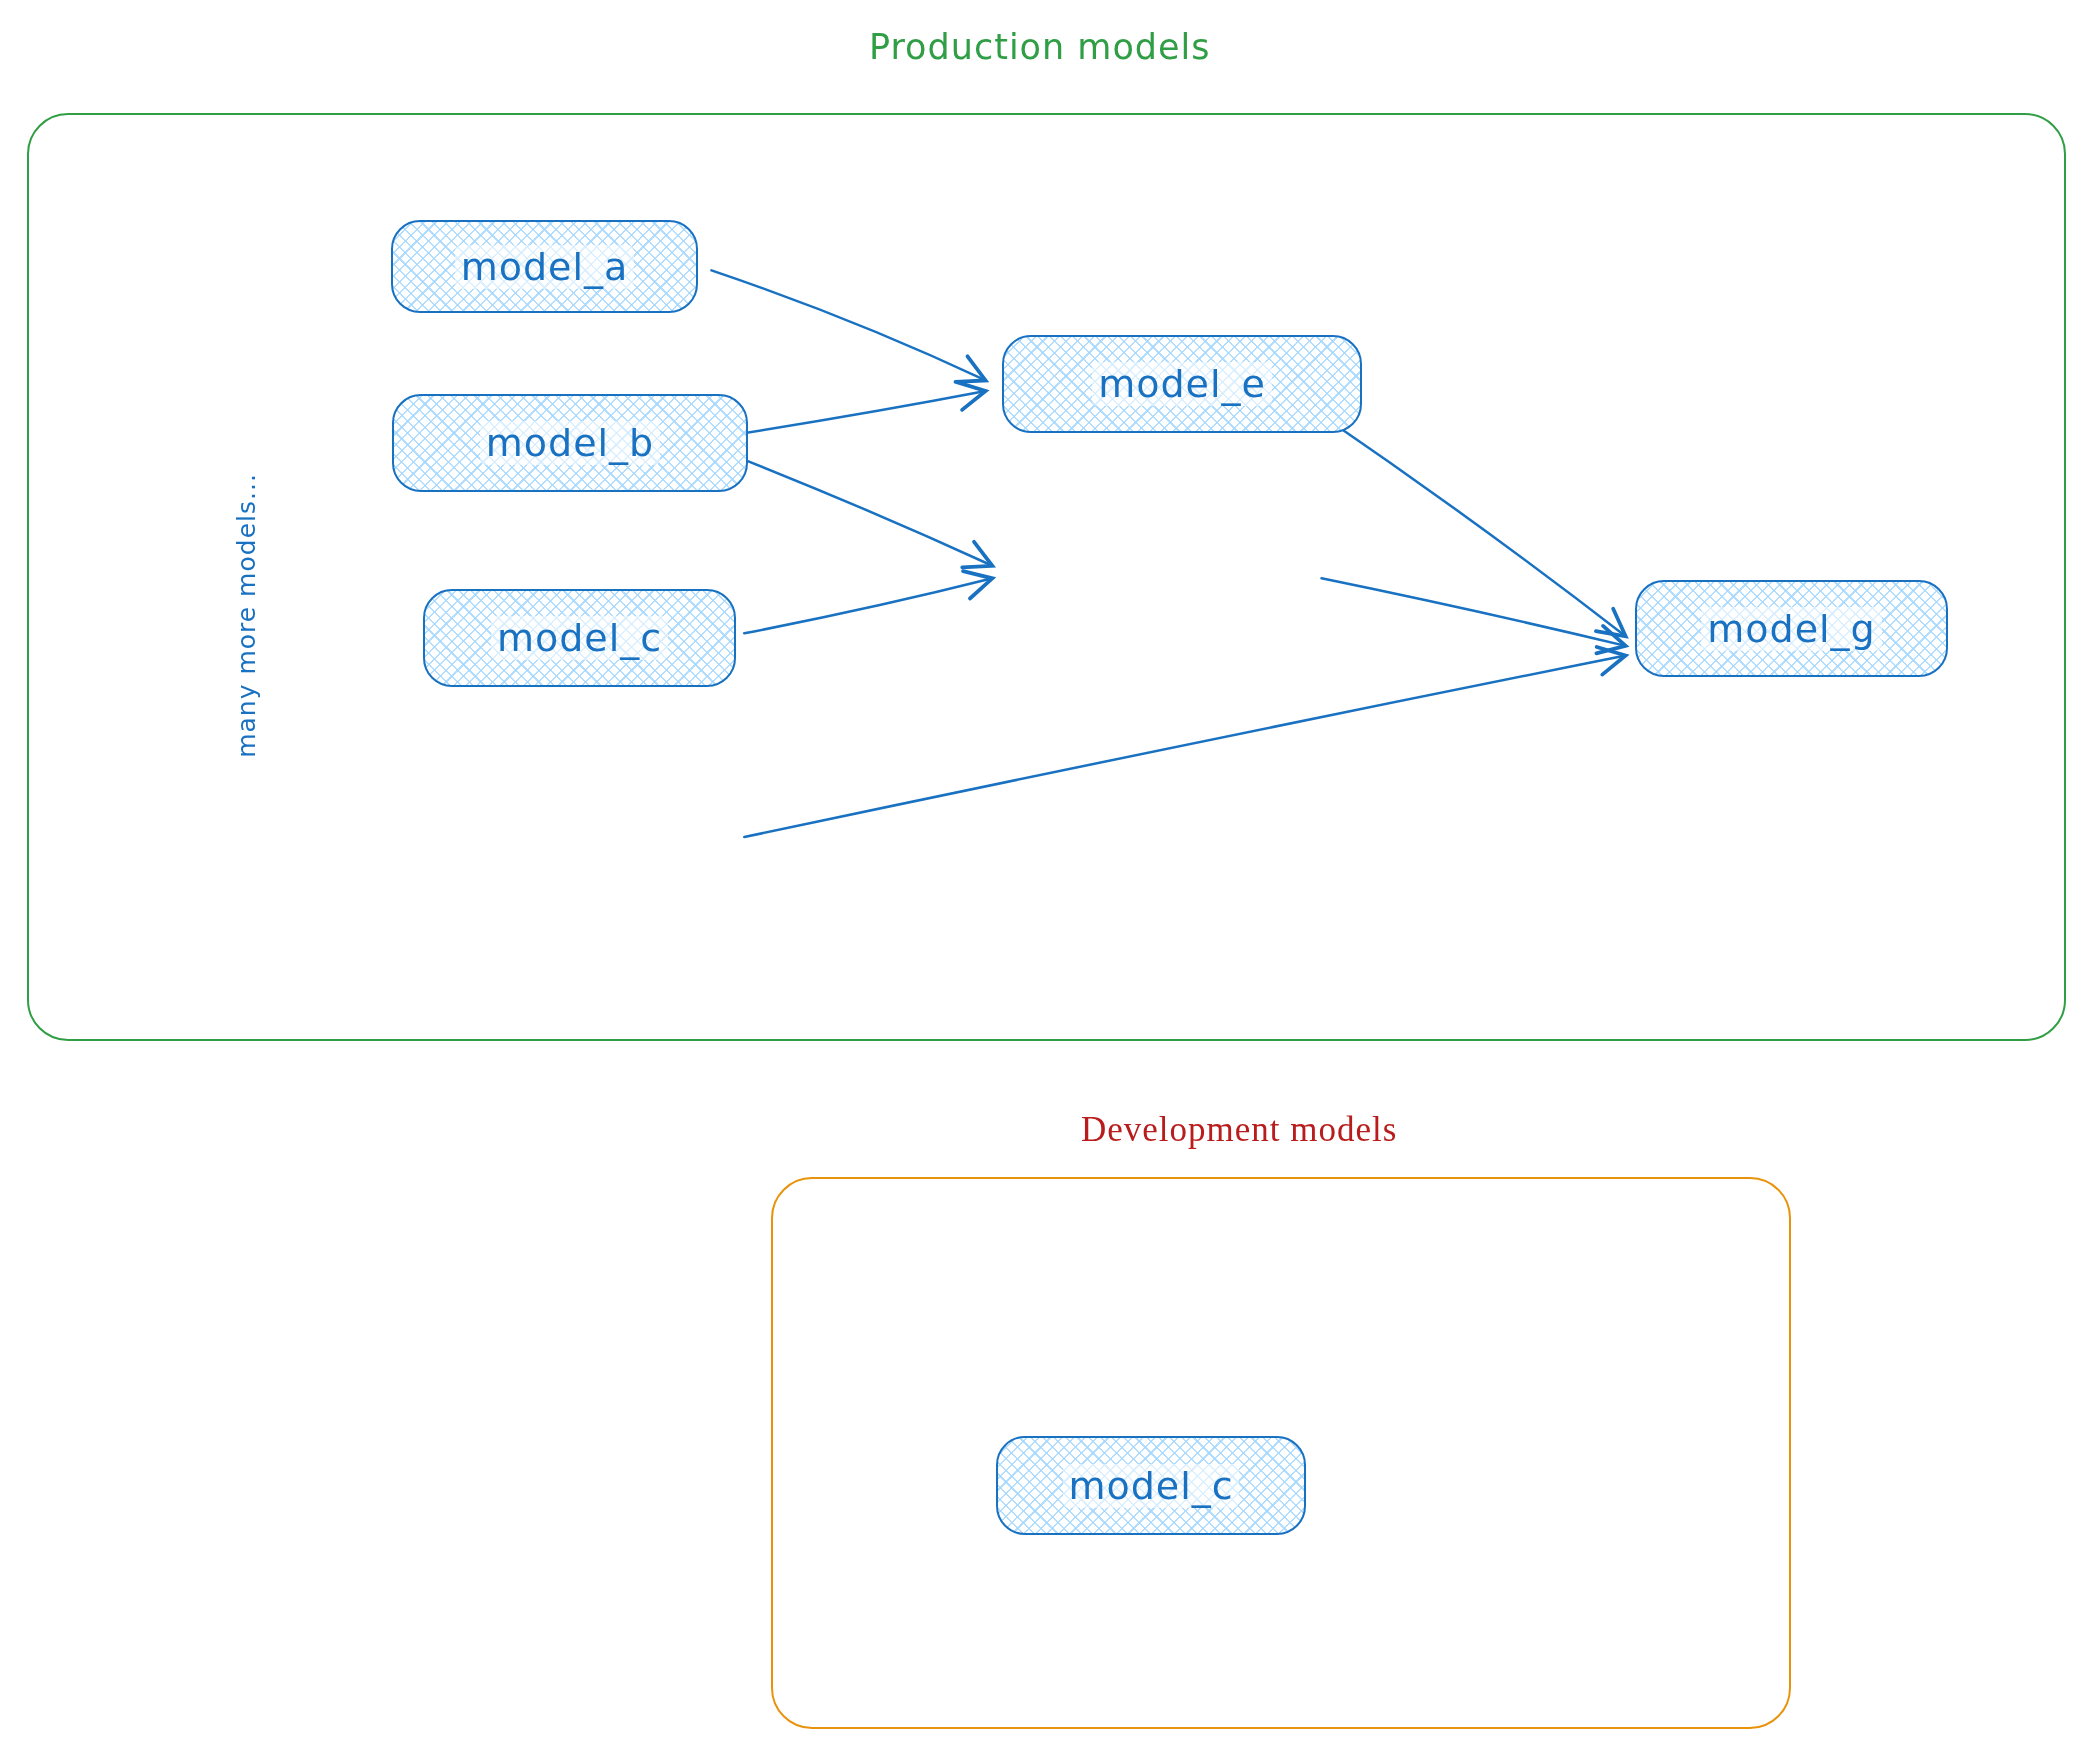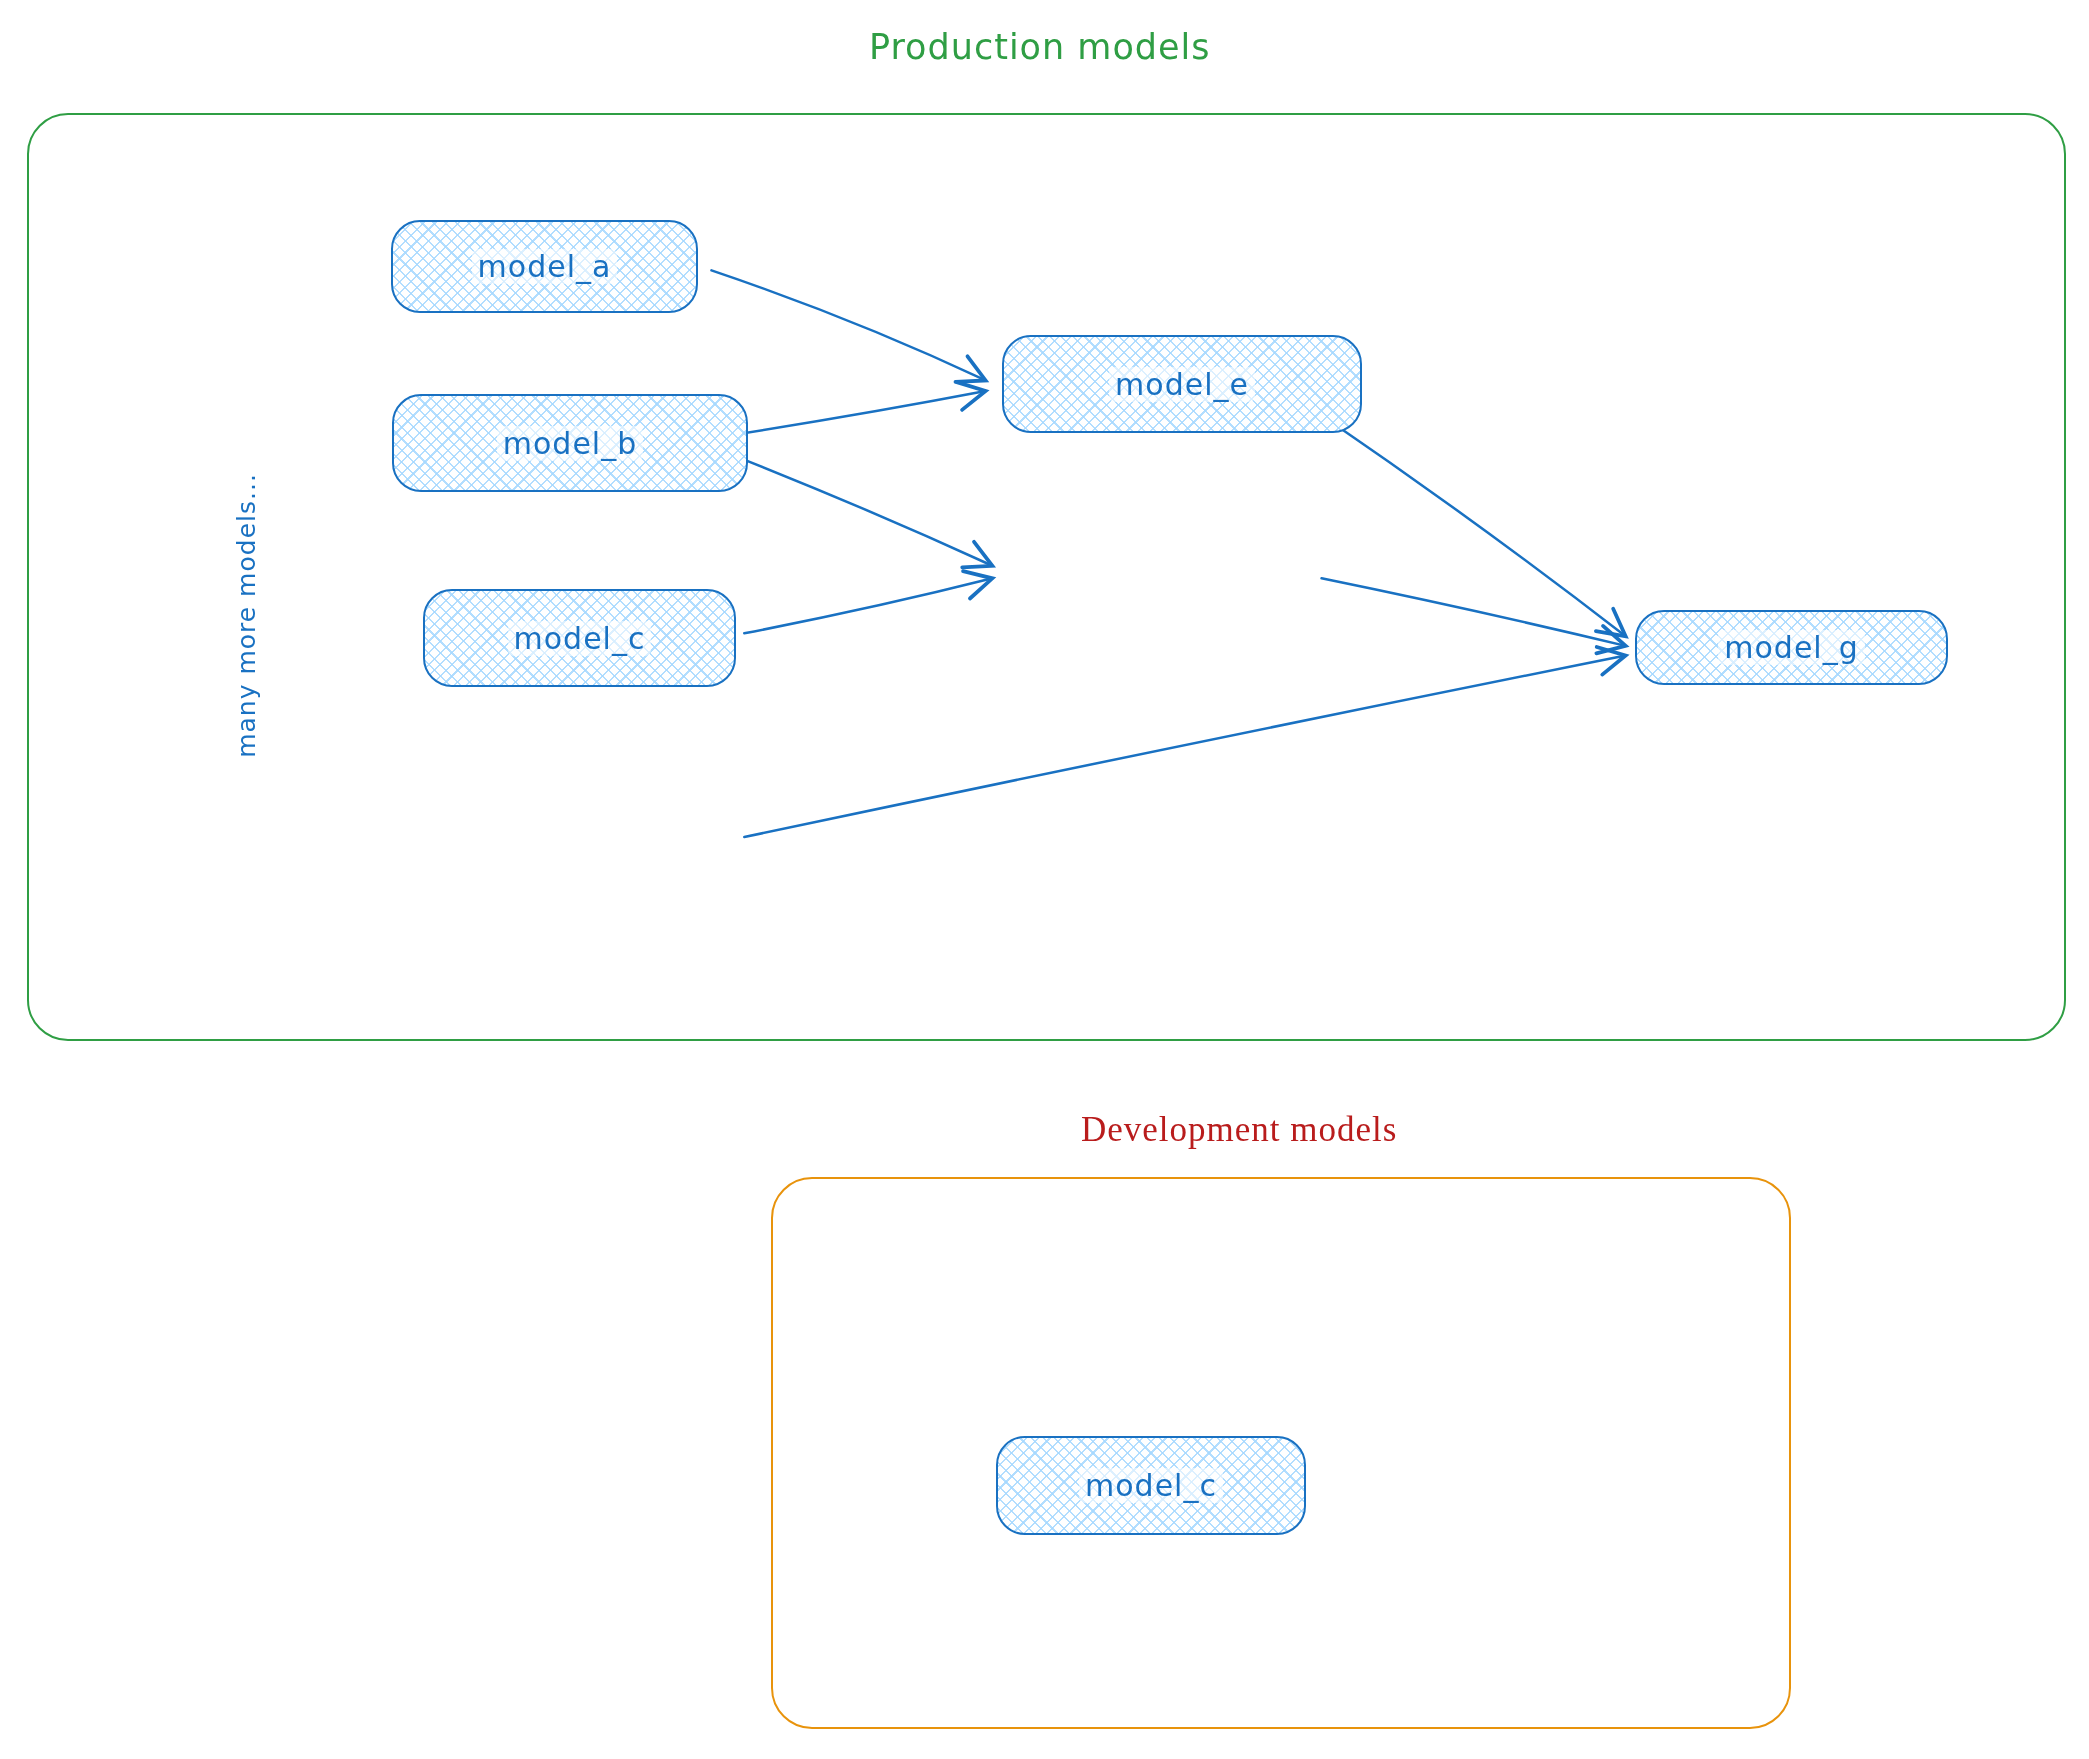--- a/index.html
+++ b/index.html
@@ -52,21 +52,21 @@
       repeating-linear-gradient(45deg,  rgba(165,216,255,0.85) 0 1.5px, transparent 1.5px 8.2px),
       repeating-linear-gradient(-45deg, rgba(165,216,255,0.85) 0 1.5px, transparent 1.5px 8.2px),
       #ffffff;
     display: flex;
     align-items: center;
     justify-content: center;
     box-sizing: border-box;
   }
   .node-label {
     color: #1971c2;
-    font-size: 30px;
+    font-size: 38px;
     letter-spacing: 1px;
     background: rgba(255,255,255,0.55);
     padding: 0 5.8px;
     border-radius: 5.8px;
   }
   .edges-layer {
     position: absolute;
     left: 0; top: 0;
     width: 2089px; height: 1759px;
     pointer-events: none;
@@ -115,21 +115,21 @@
   <div class="node" style="left:423px;top:589px;width:313px;height:98px">
     <span class="node-label">model_c</span>
   </div>
 
 
   <div class="node" style="left:1002px;top:335px;width:360px;height:98px">
     <span class="node-label">model_e</span>
   </div>
 
 
-  <div class="node" style="left:1635px;top:610px;width:313px;height:75px">
+  <div class="node" style="left:1635px;top:580px;width:313px;height:97px">
     <span class="node-label">model_g</span>
   </div>
 
   <div class="group-title development-title">Development models</div>
 
   <div class="group-frame development-frame"></div>
 
   <div class="node" style="left:996px;top:1436px;width:310px;height:99px">
     <span class="node-label">model_c</span>
   </div>

